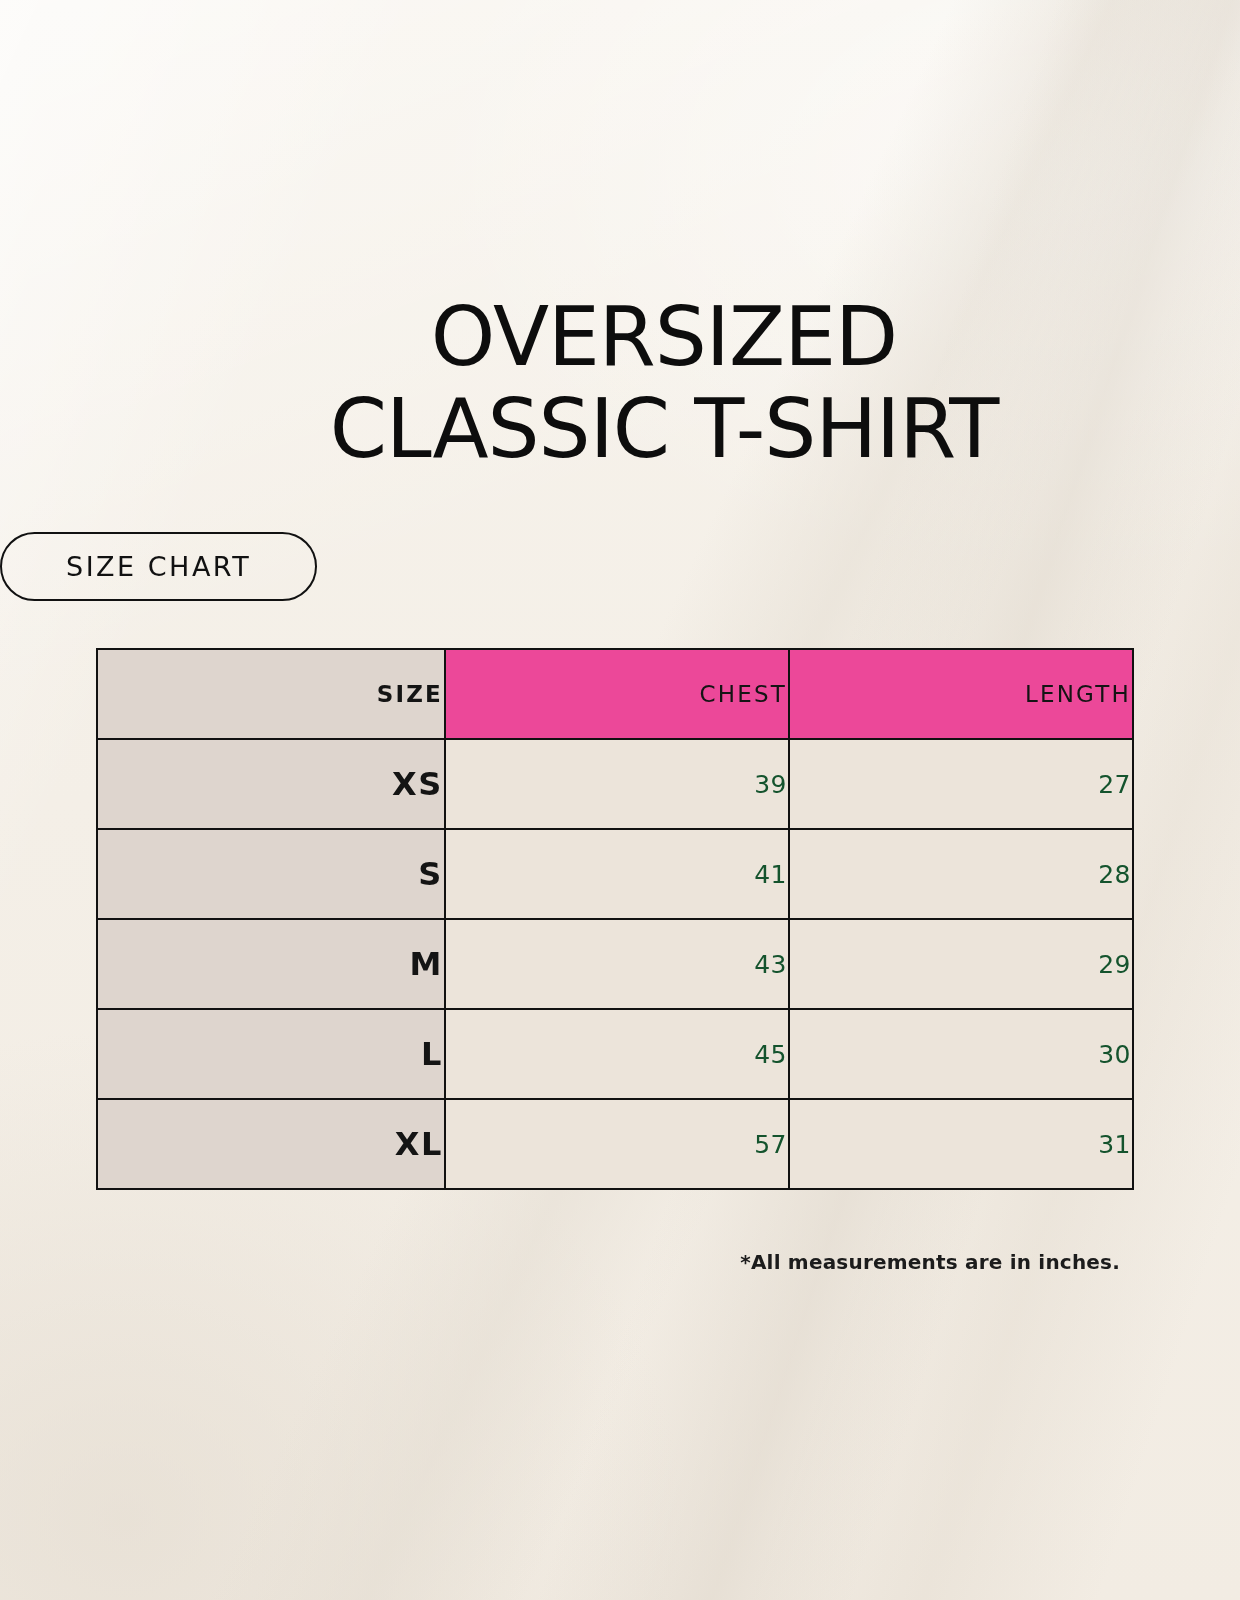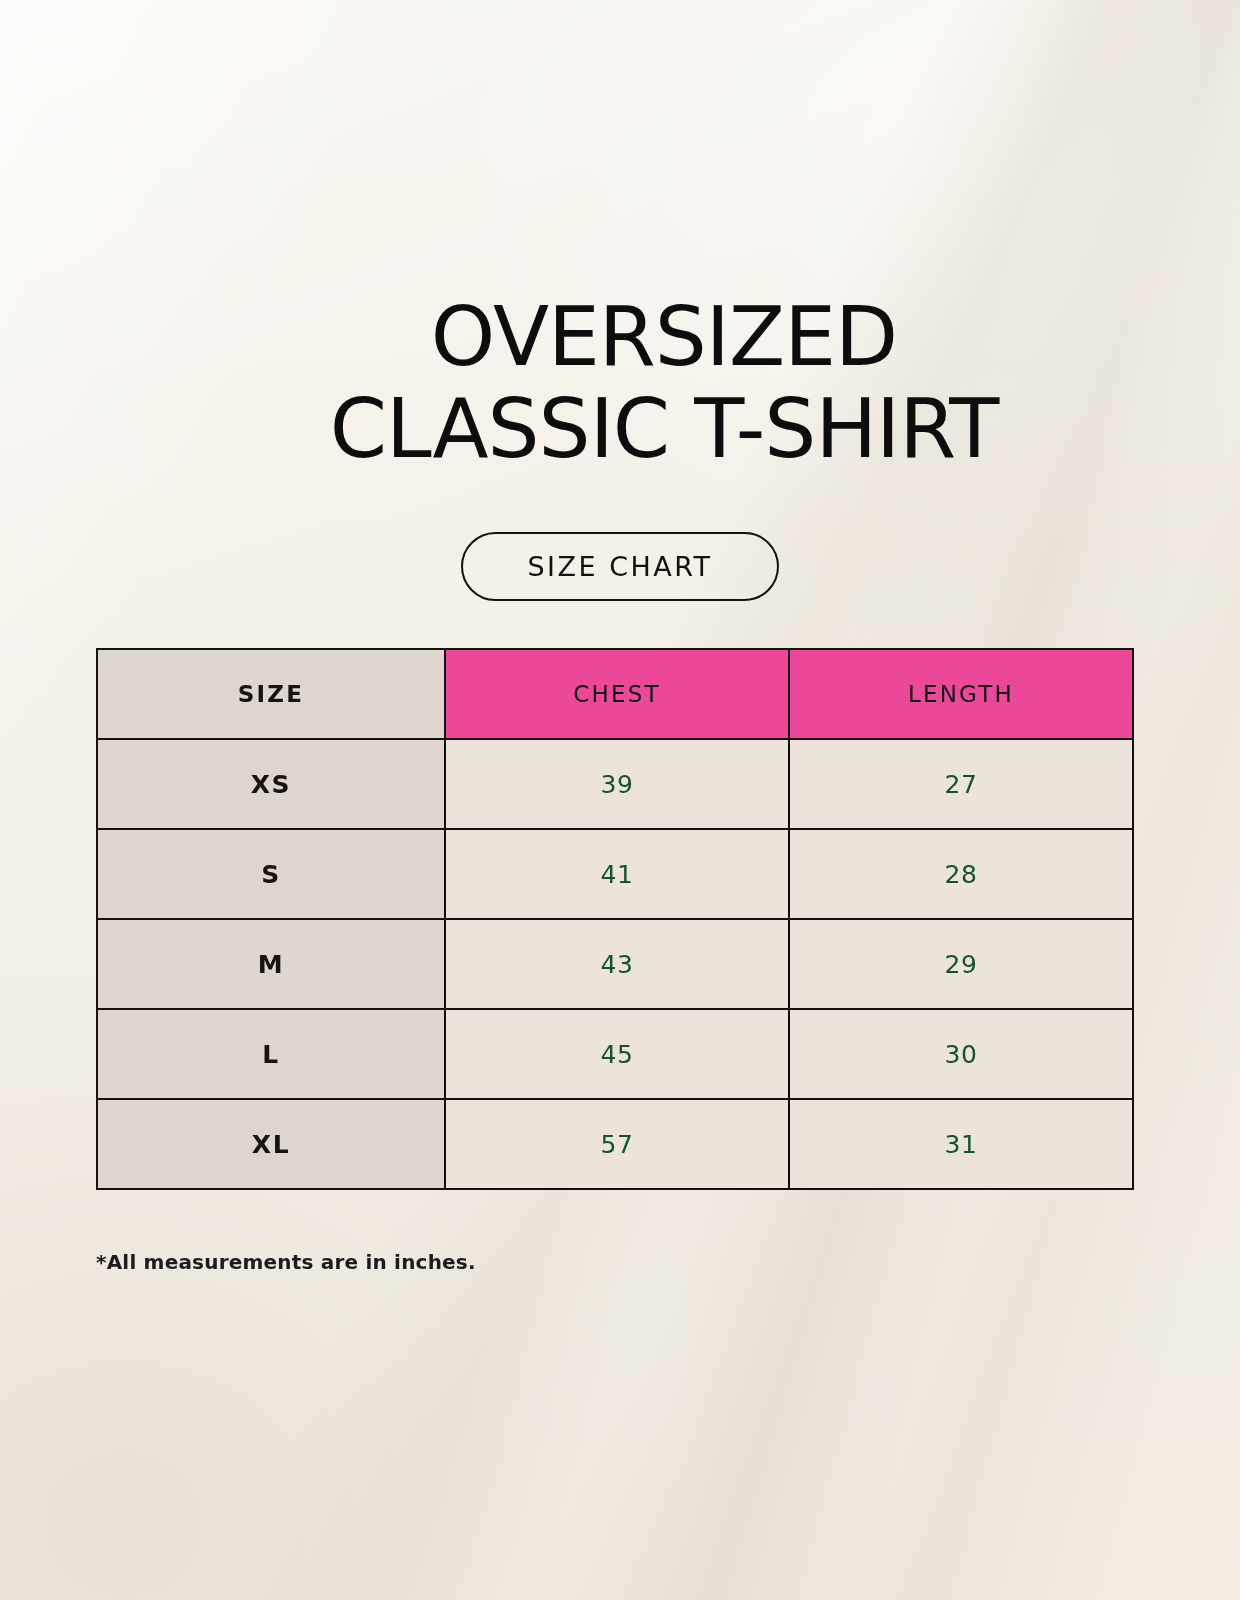--- a/index.html
+++ b/index.html
@@ -62,21 +62,20 @@
   .title-line.second {
     margin-top: 10px;
   }
 
   .badge-wrap {
     position: absolute;
     top: 532px;
     left: 0;
     width: 1240px;
     display: flex;
-    justify-content: center;
   }
   .badge {
     border: 2.5px solid #111;
     border-radius: 40px;
     padding: 17px 64px;
     font-size: 27px;
     letter-spacing: 2.5px;
     font-weight: 500;
     color: #111;
     background: transparent;
@@ -90,21 +89,21 @@
     width: 1024px;
   }
   table.size-table {
     border-collapse: collapse;
     width: 1024px;
     table-layout: fixed;
   }
   table.size-table td, table.size-table th {
     border: 2px solid #111;
     height: 86px;
-    text-align: center;
+    text-align: right;
     vertical-align: middle;
     font-family: "DejaVu Sans", sans-serif;
   }
   th.col-size {
     width: 344px;
     background: #ded5ce;
     font-size: 23px;
     letter-spacing: 2.2px;
     font-weight: 700;
     color: #141414;
@@ -112,39 +111,40 @@
   th.col-measure {
     width: 340px;
     background: #ec4899;
     font-size: 23px;
     letter-spacing: 2.2px;
     font-weight: 400;
     color: #141414;
   }
   td.cell-size {
     background: #ded5ce;
-    font-size: 25px;
+    font-size: 32px;
     font-weight: 700;
     letter-spacing: 1.6px;
     color: #141414;
     margin-left: 12px;
   }
   td.cell-value {
     background: #ece4da;
     font-size: 25px;
     font-weight: 400;
     letter-spacing: 0.5px;
     color: #14532d;
   }
 
   .footnote {
     position: absolute;
     top: 1250px;
     left: 96px;
     width: 1024px;
+    text-align: right;
     font-size: 20px;
     font-weight: 700;
     color: #1c1c1c;
     letter-spacing: 0.2px;
     font-family: "DejaVu Sans", sans-serif;
   }
 </style>
 </head>
 <body>
 

